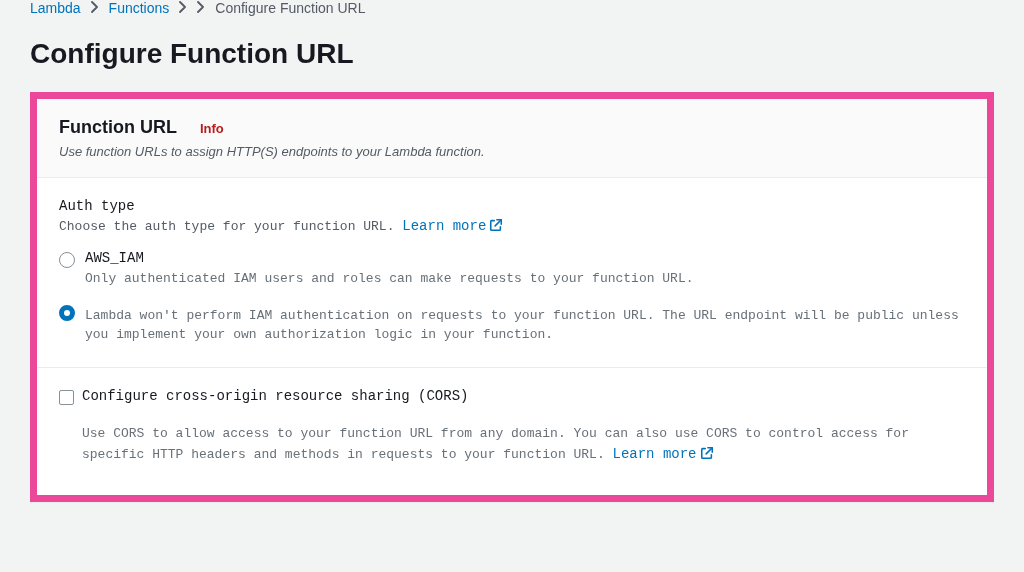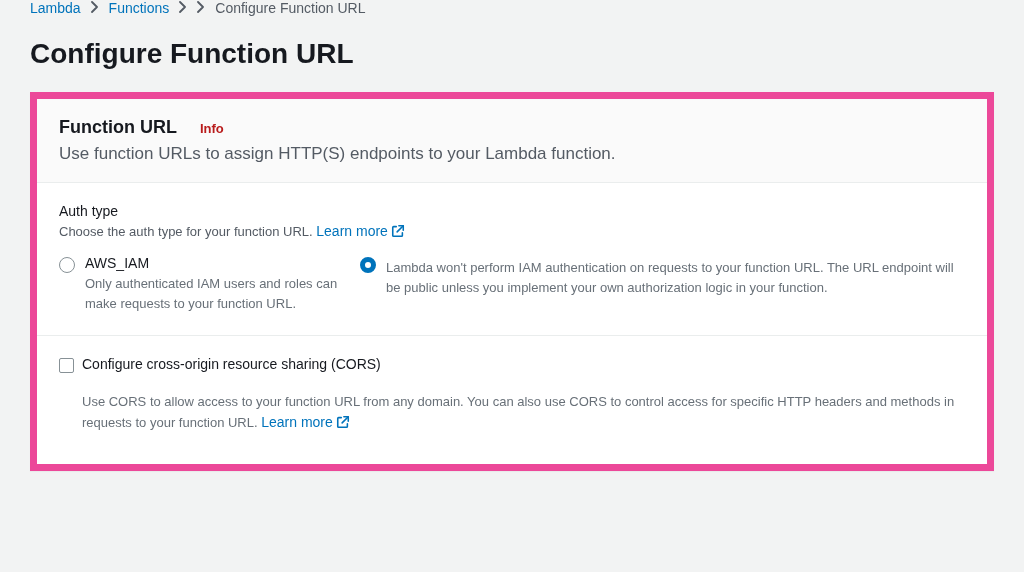--- a/index.html
+++ b/index.html
@@ -60,26 +60,28 @@
     }
     .info-link {
       color: #b91c1c;
       font-size: 13px;
       font-weight: 700;
       text-decoration: none;
       margin-left: 9px;
     }
     .panel-header .desc {
       color: #545b64;
-      font-size: 17px;
+      font-size: 13px;
       margin-top: 6px;
+      font-style: italic;
     }
     .section {
       padding: 20px 22px 22px 22px;
       border-bottom: 1px solid #eaeded;
+      font-family: Liberation Mono, monospace;
     }
     .section:last-child { border-bottom: none; padding-bottom: 28px; }
     .field-label {
       font-size: 14px;
       font-weight: 400;
       color: #16191f;
       margin-bottom: 4px;
     }
     .field-desc {
       color: #545b64;
@@ -89,21 +91,21 @@
     .learn-more {
       color: #0073bb;
       text-decoration: none;
       font-size: 14px;
     }
     .ext-icon {
       display: inline-block;
       vertical-align: -2px;
       margin-left: 3px;
     }
-    .radio-group { display: flex; flex-direction: row; gap: 14px; }
+    .radio-group { display: flex; flex-direction: column; gap: 14px; }
     .radio-item {
       display: flex;
       align-items: flex-start;
       gap: 10px;
     }
     .radio {
       width: 16px;
       height: 16px;
       border: 1px solid #879196;
       border-radius: 50%;

